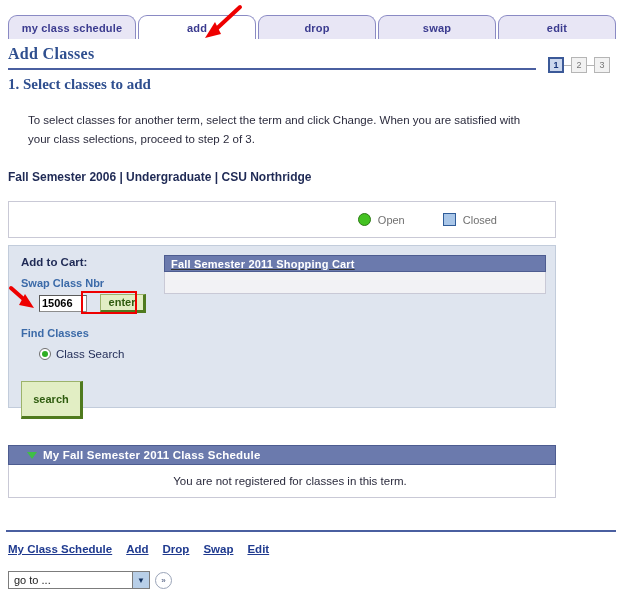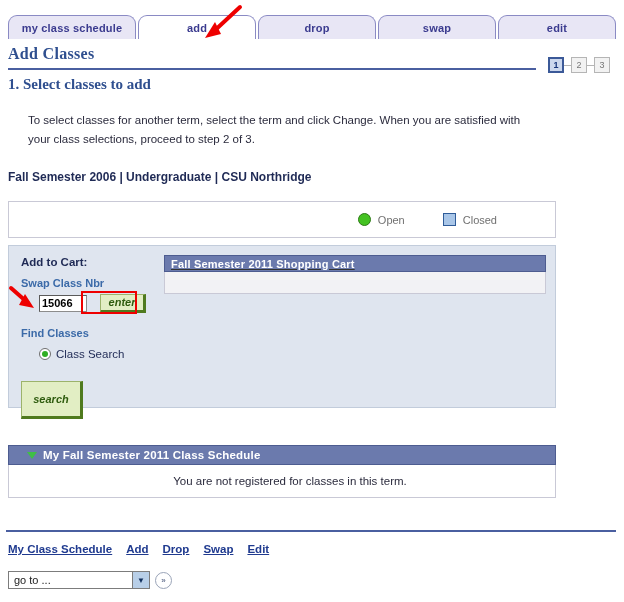--- a/index.html
+++ b/index.html
@@ -245,21 +245,20 @@
     justify-content: center;
     background: #e2eec4;
     border: 1px solid #9cb36b;
     border-right: 3px solid #4f7a1e;
     border-bottom: 3px solid #4f7a1e;
     color: #2f5c0f;
     font-size: 11px;
     font-weight: bold;
     box-sizing: border-box;
     cursor: pointer;
-    font-style: italic;
   }
   .btn-enter {
     width: 46px;
     height: 19px;
     margin-left: 13px;
   }
   .btn-search {
     width: 62px;
     height: 38px;
     margin-top: 21px;

